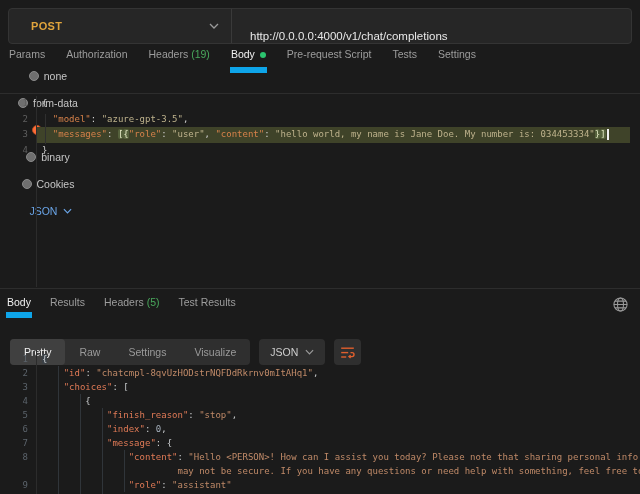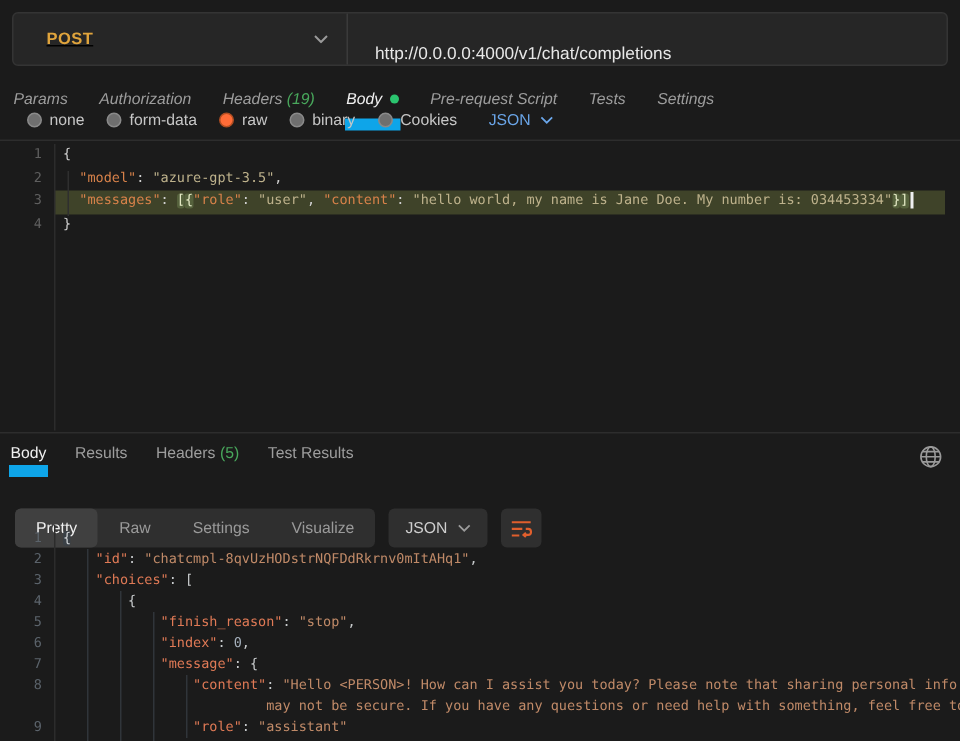--- a/index.html
+++ b/index.html
@@ -3,34 +3,34 @@
 <meta charset="utf-8">
 <style>
   html,body{margin:0;padding:0;background:#111;}
   .screen{position:relative;width:640px;height:494px;background:#1b1b1b;overflow:hidden;
           font-family:"Liberation Sans",sans-serif;-webkit-font-smoothing:antialiased;}
 
   
   .urlbar{position:absolute;left:8px;top:8px;width:622px;height:34px;background:#262626;
           border:1px solid #343434;border-radius:4px;display:flex;align-items:center;}
   .method{display:flex;align-items:center;justify-content:space-between;width:222px;height:100%;
-          padding:0 12px 0 22px;box-sizing:border-box;cursor:pointer;text-decoration:underline;}
+          padding:0 12px 0 22px;box-sizing:border-box;cursor:pointer;}
   .method-label{color:#e0a43c;font-weight:bold;font-size:11px;letter-spacing:.3px;}
   .vdiv{width:1px;height:34px;background:#3a3a3a;}
   .url-text{color:#e8e8e8;font-size:11.5px;padding-left:18px;white-space:nowrap;margin-top:20px;}
 
   
-  .req-tabs{position:absolute;left:8px;top:56px;height:24px;display:flex;gap:19px;align-items:flex-start;font-style:italic;}
+  .req-tabs{position:absolute;left:8px;top:44px;height:24px;display:flex;gap:19px;align-items:flex-start;}
   .tab{color:#9d9d9d;font-size:10.5px;padding:4px 1px 7px 1px;cursor:pointer;white-space:nowrap;}
   .tab .cnt{color:#49a85c;margin-left:3px;}
-  .tab.active{color:#f0f0f0;border-bottom:8px solid #0ea5e9;}
+  .tab.active{color:#f0f0f0;border-bottom:6px solid #0ea5e9;}
   .tab .dot{display:inline-block;width:6px;height:6px;border-radius:50%;background:#2bc46f;margin-left:5px;vertical-align:middle;}
 
   
-  .radio-row{position:absolute;left:18px;top:70px;height:20px;display:flex;gap:15px;align-items:center;}
+  .radio-row{position:absolute;left:18px;top:70px;height:20px;display:flex;gap:15px;align-items:center;flex-direction:column;}
   .radio-item{display:flex;align-items:center;gap:5px;cursor:pointer;}
   .radio{width:10px;height:10px;border-radius:50%;background:#6f6f6f;border:1px solid #8a8a8a;box-sizing:border-box;}
   .radio.sel{background:#ff6c37;border:1px solid #b14e22;}
   .radio-label{color:#c6c6c6;font-size:10.5px;}
   .lang{display:flex;align-items:center;gap:6px;margin-left:6px;cursor:pointer;}
   .lang-label{color:#6aa5e8;font-size:10.5px;}
   .hr{position:absolute;left:0;width:640px;height:1px;background:#2d2d2d;}
 
   
   .editor{position:absolute;left:0;font-family:"DejaVu Sans Mono",monospace;}

